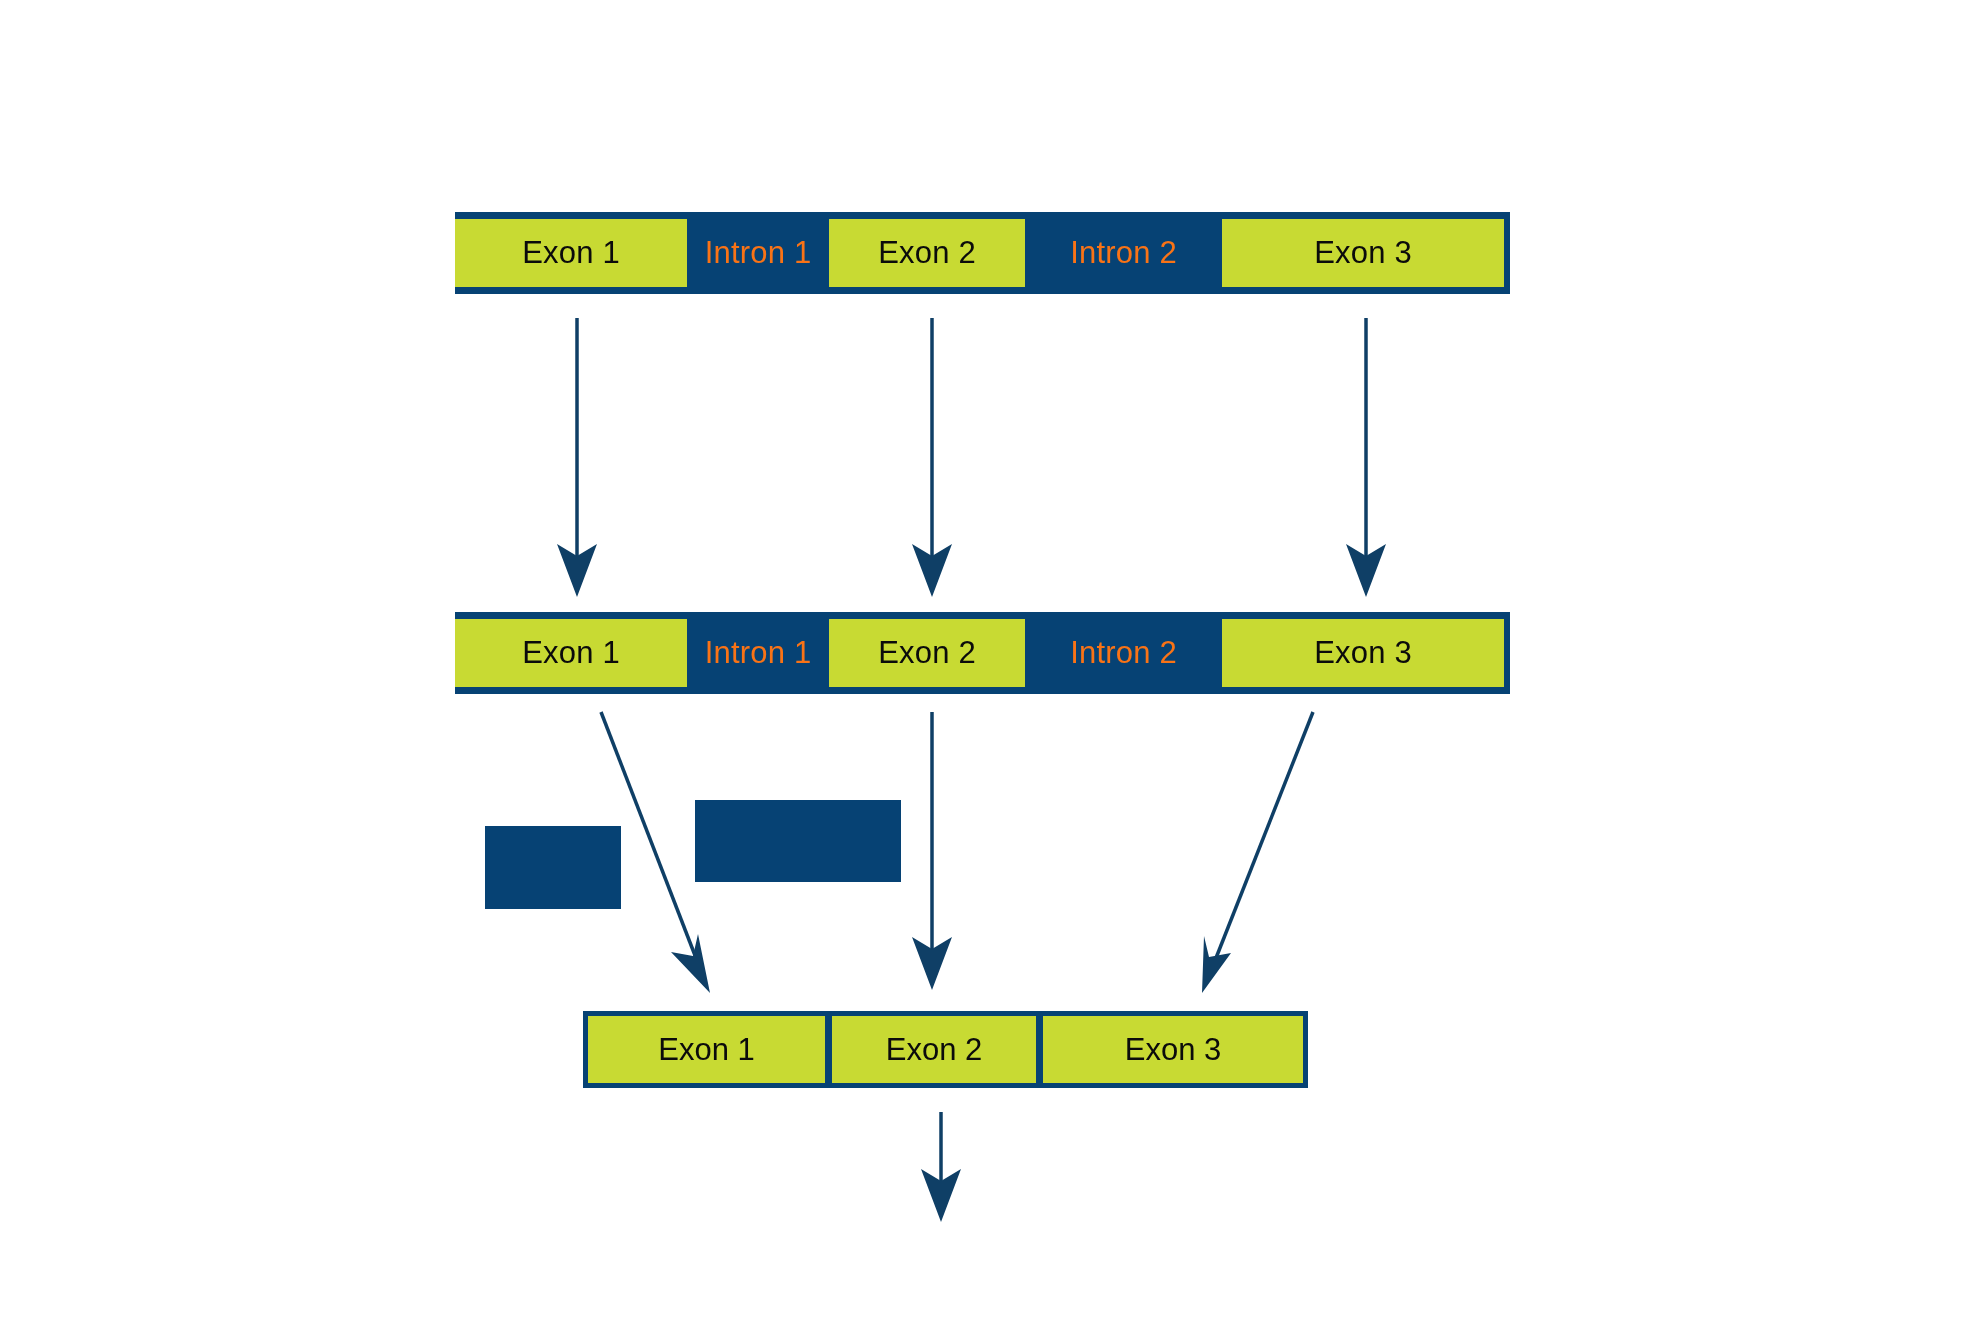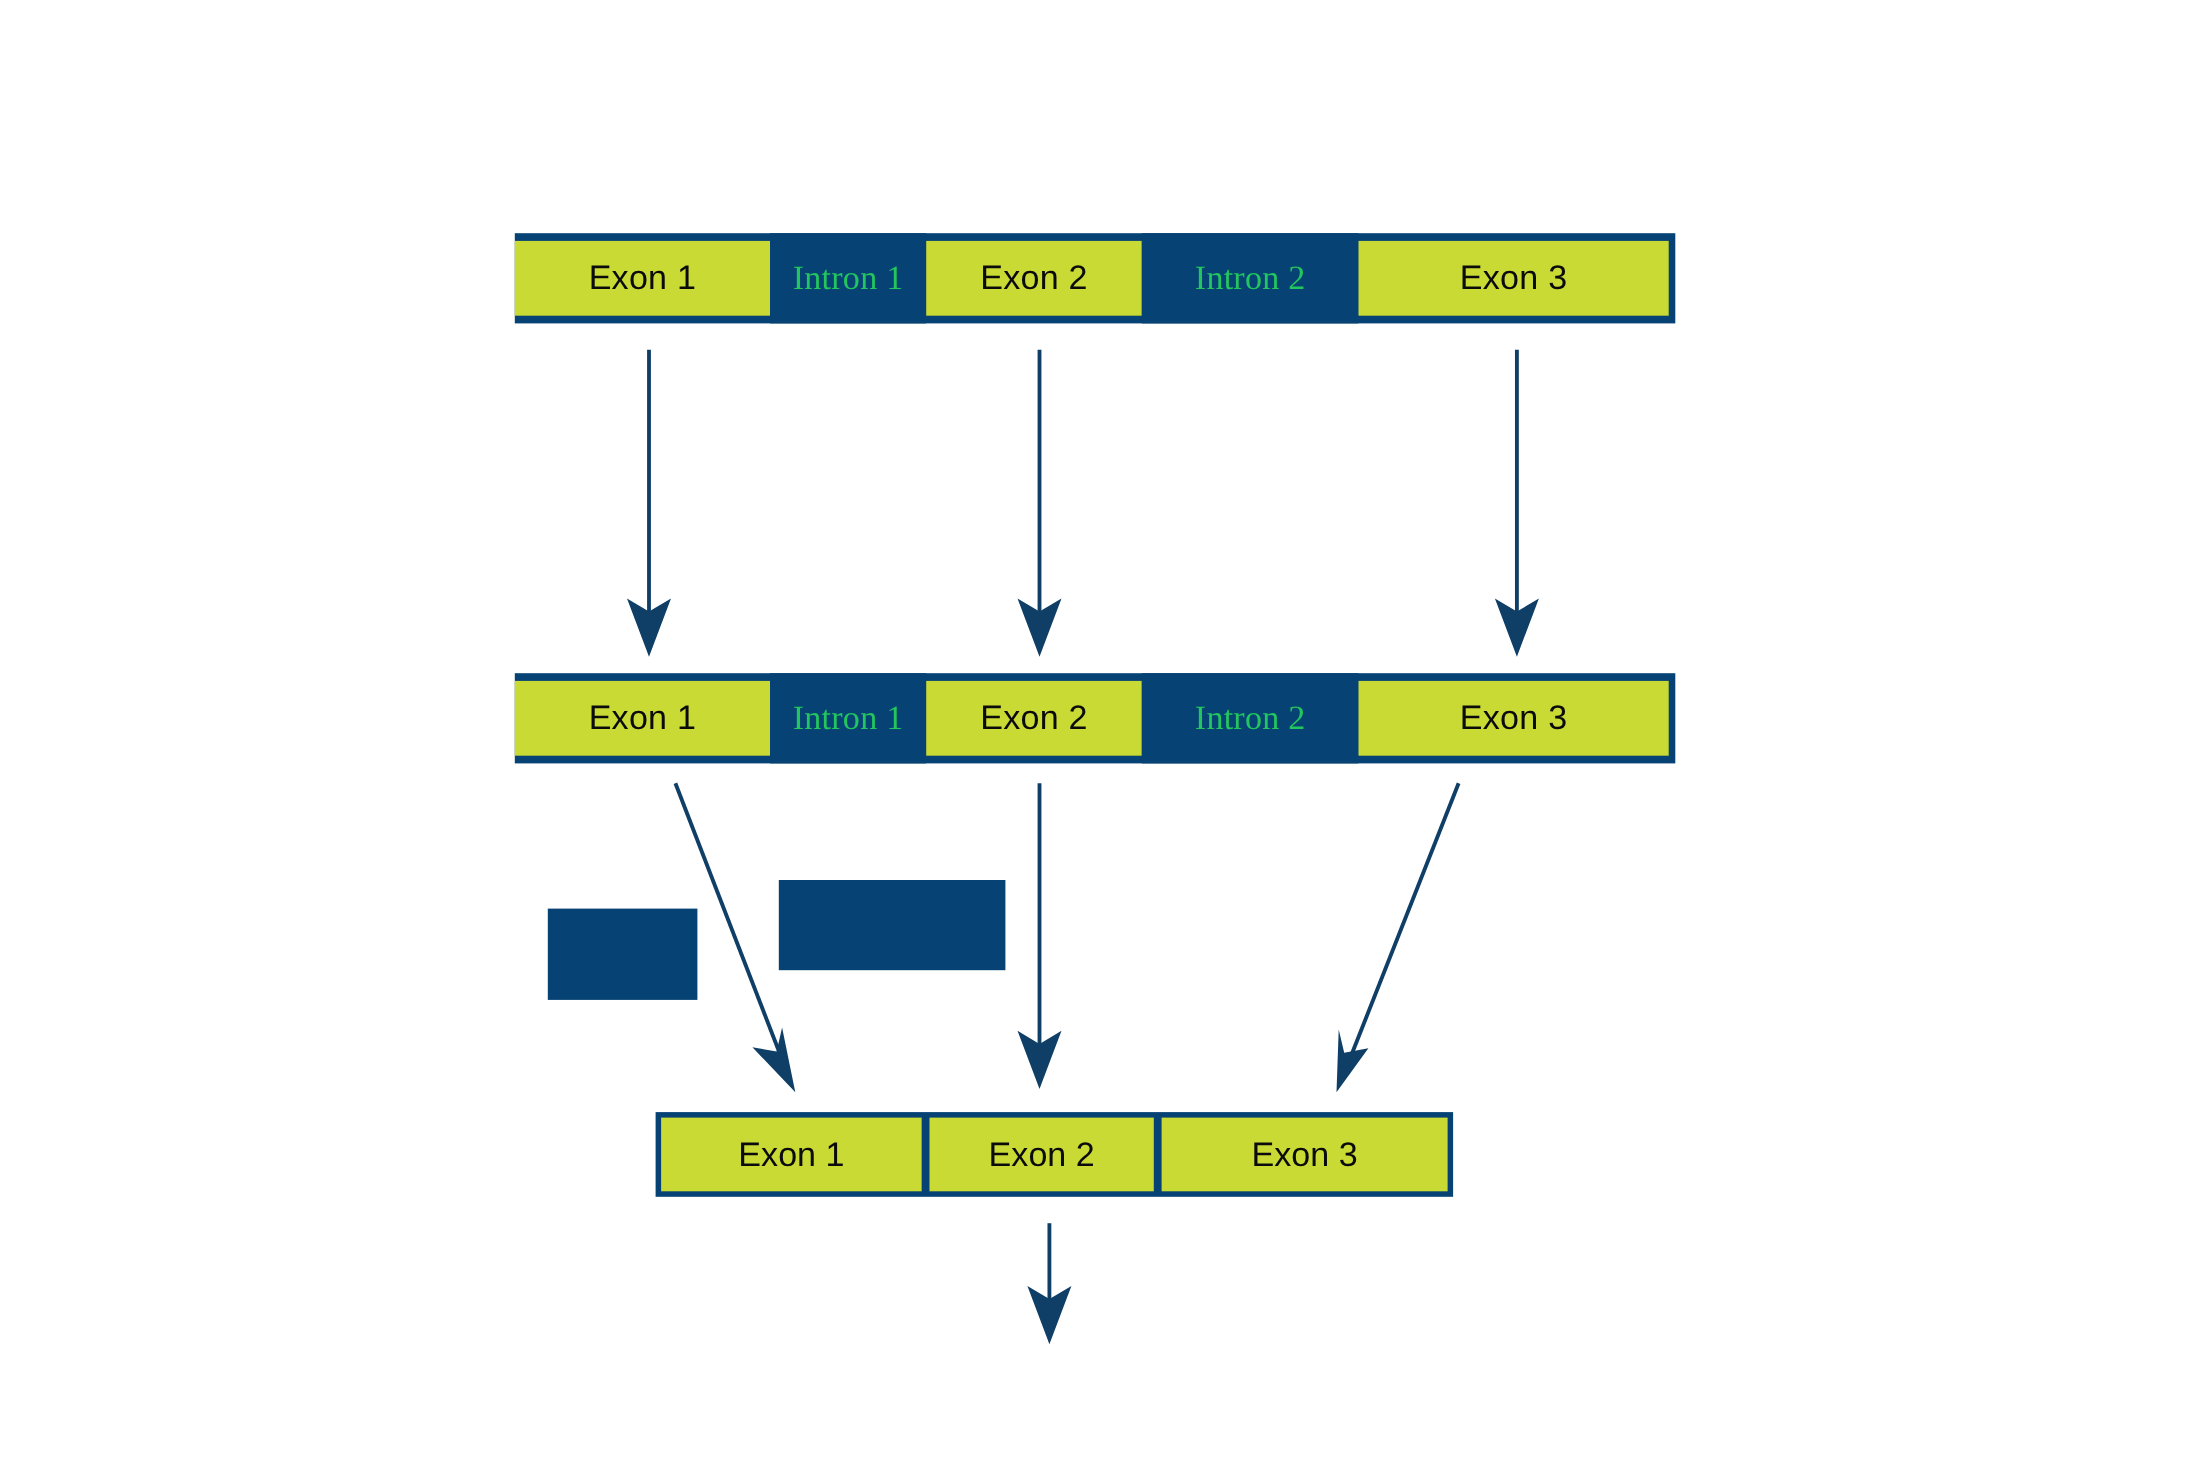--- a/index.html
+++ b/index.html
@@ -10,21 +10,20 @@
   }
   body {
     font-family: "Liberation Sans", sans-serif;
   }
   #stage {
     position: relative;
     width: 1724px;
     height: 1340px;
     background: #ffffff;
     overflow: hidden;
-    margin-left: 13px;
   }
 
   
   .gene-bar {
     position: absolute;
     background: #064274;
     box-sizing: border-box;
     display: flex;
     align-items: stretch;
   }
@@ -38,22 +37,21 @@
     letter-spacing: 0.2px;
     white-space: nowrap;
   }
   .seg.exon {
     background: #c8da33;
     color: #0b0b0b;
     margin: 7px 0;
   }
   .seg.intron {
     background: #064274;
-    color: #22c55e;
-    font-family: Liberation Serif, serif;
+    color: #f97316;
   }
 
   
   .mrna-bar {
     position: absolute;
     background: #064274;
     box-sizing: border-box;
     display: flex;
     align-items: stretch;
     padding: 5px;

